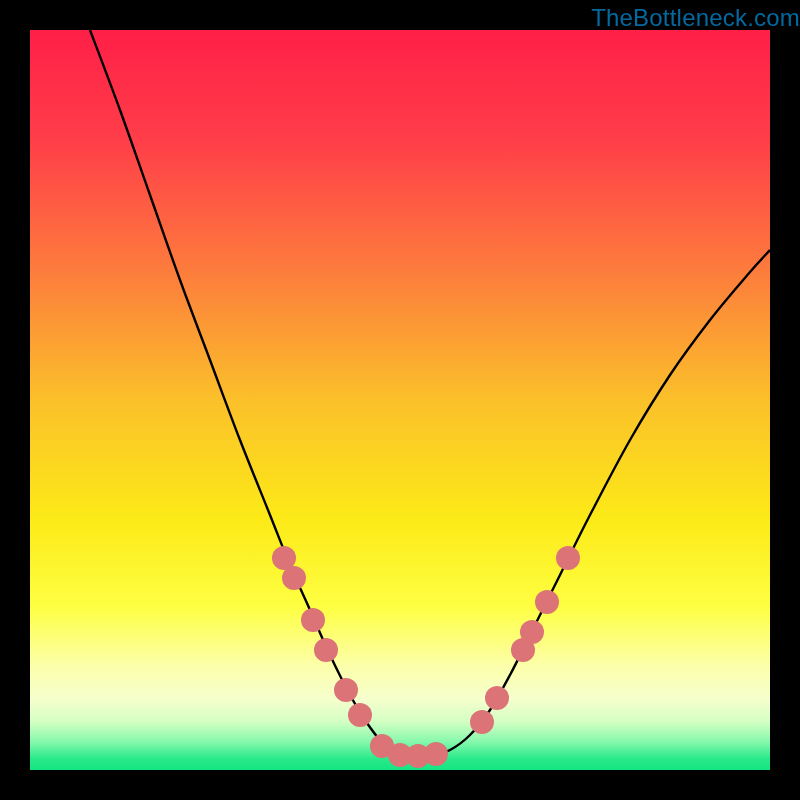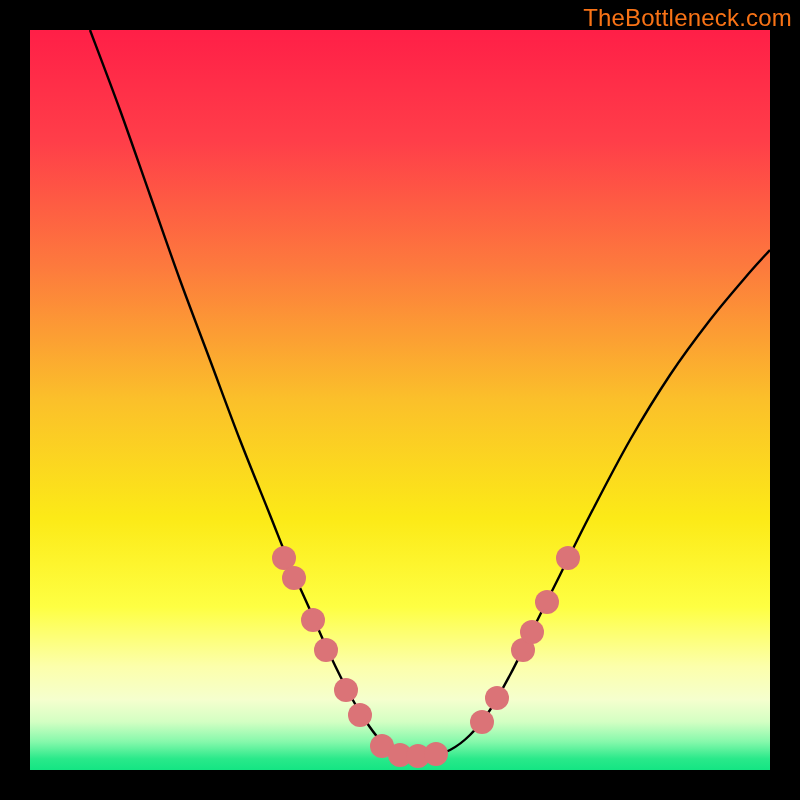--- a/index.html
+++ b/index.html
@@ -22,22 +22,22 @@
   .plot {
     position: absolute;
     left: 0;
     top: 0;
     width: 740px;
     height: 740px;
   }
   .watermark {
     position: absolute;
     top: 4px;
-    right: 8px;
-    color: #f97316;
+    right: 0;
+    color: #0369a1;
     font-size: 24px;
     font-weight: 500;
     letter-spacing: 0.2px;
     user-select: none;
   }
   svg {
     display: block;
   }
 </style>
 </head>

